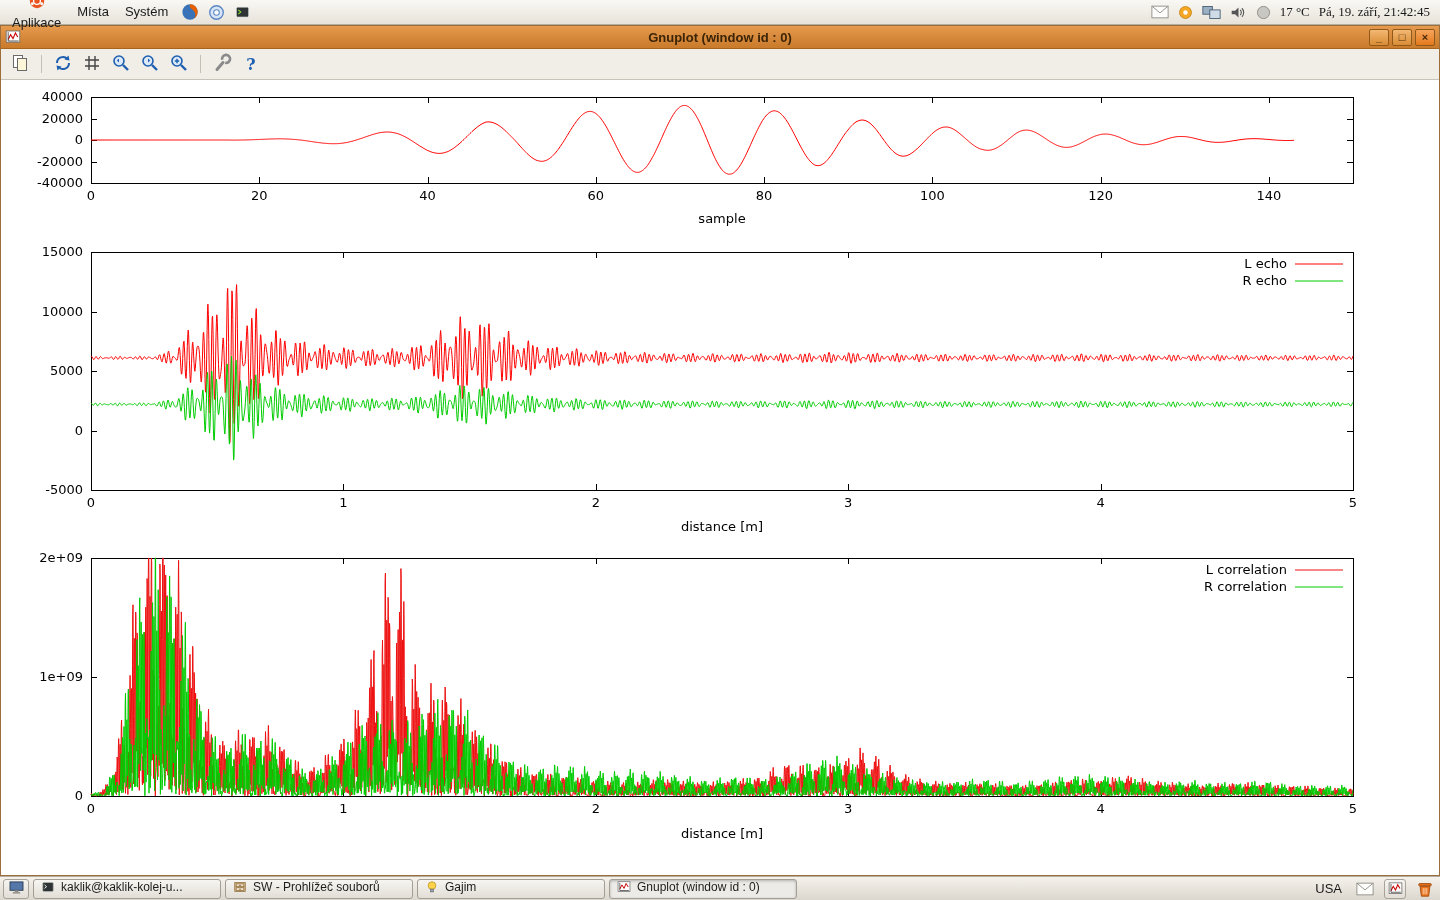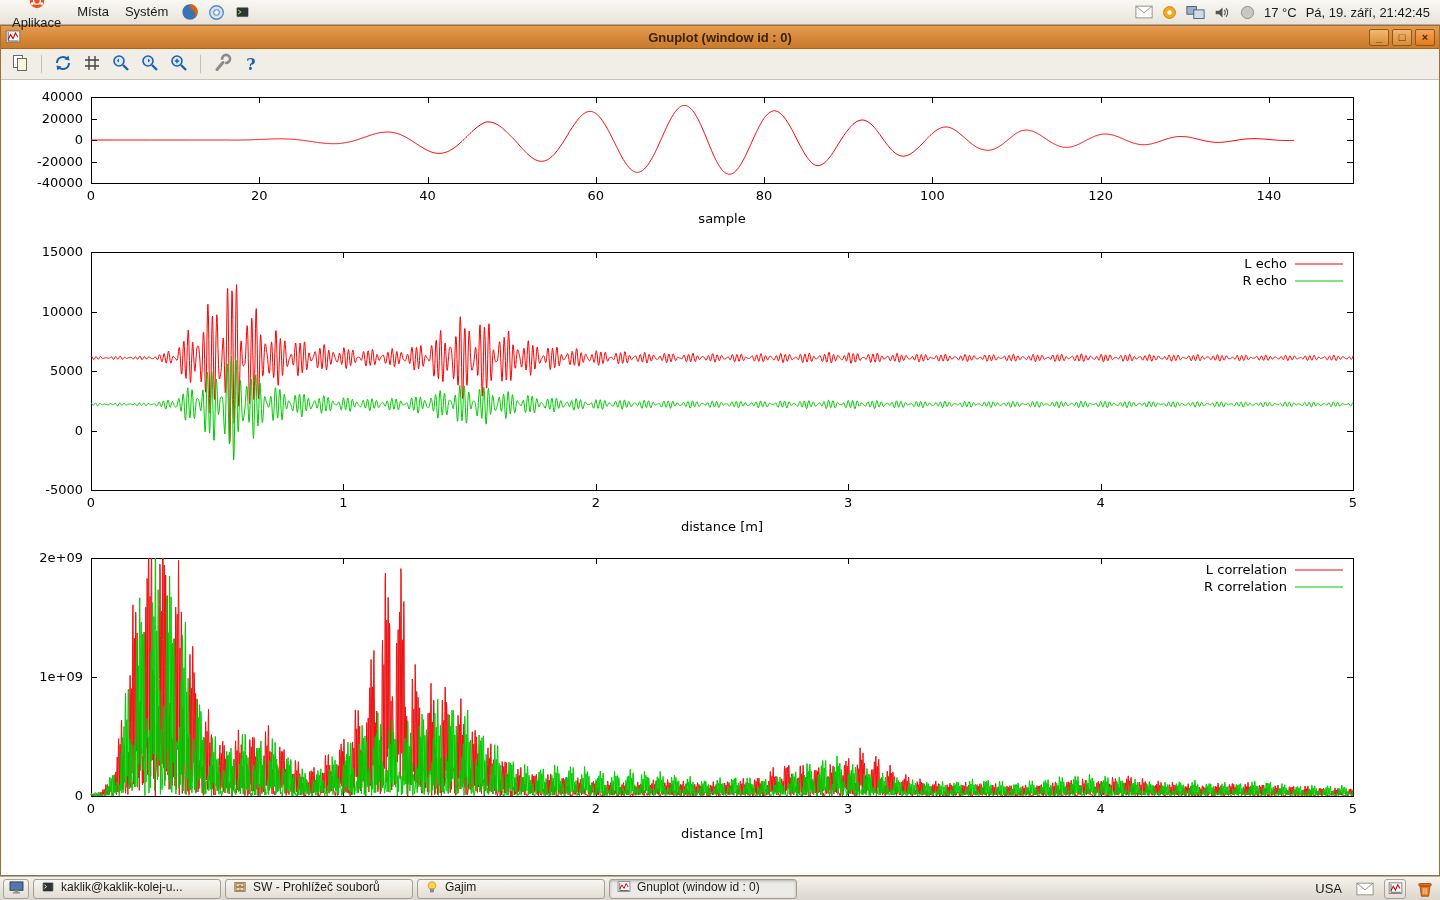--- a/index.html
+++ b/index.html
@@ -7,21 +7,21 @@
   body { font-family:"Liberation Sans", sans-serif; font-size:12px; background:#d8d4cc; }
   .desktop { position:relative; width:1440px; height:900px; background:#fff; }
 
   
   .top-panel { position:absolute; top:0; left:0; right:0; height:25px;
     background:linear-gradient(#faf8f4,#e7e3da); border-bottom:1px solid #b3ada1;
     display:flex; align-items:center; padding:0 6px; gap:2px; z-index:30; }
   .menu-item { display:flex; align-items:center; gap:6px; padding:2px 8px 3px 6px;
     font-size:13px; color:#1a1a1a; cursor:default;flex-direction:column; }
   .launcher { display:flex; align-items:center; justify-content:center; width:24px; height:23px; }
-  .panel-right { margin-left:auto; display:flex; align-items:center; gap:9px; padding-right:4px; }
+  .panel-right { margin-left:auto; display:flex; align-items:center; gap:9px; padding-right:4px;font-family:Liberation Serif, serif; }
   .panel-right .txt { font-size:13px; color:#1a1a1a; white-space:nowrap; }
   .tray-icon { display:inline-flex; align-items:center; }
 
   
   .window { position:absolute; top:25px; left:0; width:1440px; bottom:24px;
     border:1px solid #9c6f3a; display:flex; flex-direction:column; background:#fff; z-index:10; }
   .titlebar { height:23px; flex:0 0 23px; background:linear-gradient(#e69a4d,#c97a2b);
     border-bottom:1px solid #a9631a; display:flex; align-items:center; padding:0 4px; position:relative; }
   .title-text { position:absolute; left:0; right:0; text-align:center; font-weight:bold;
     font-size:13px; color:#3b2407; pointer-events:none; }

